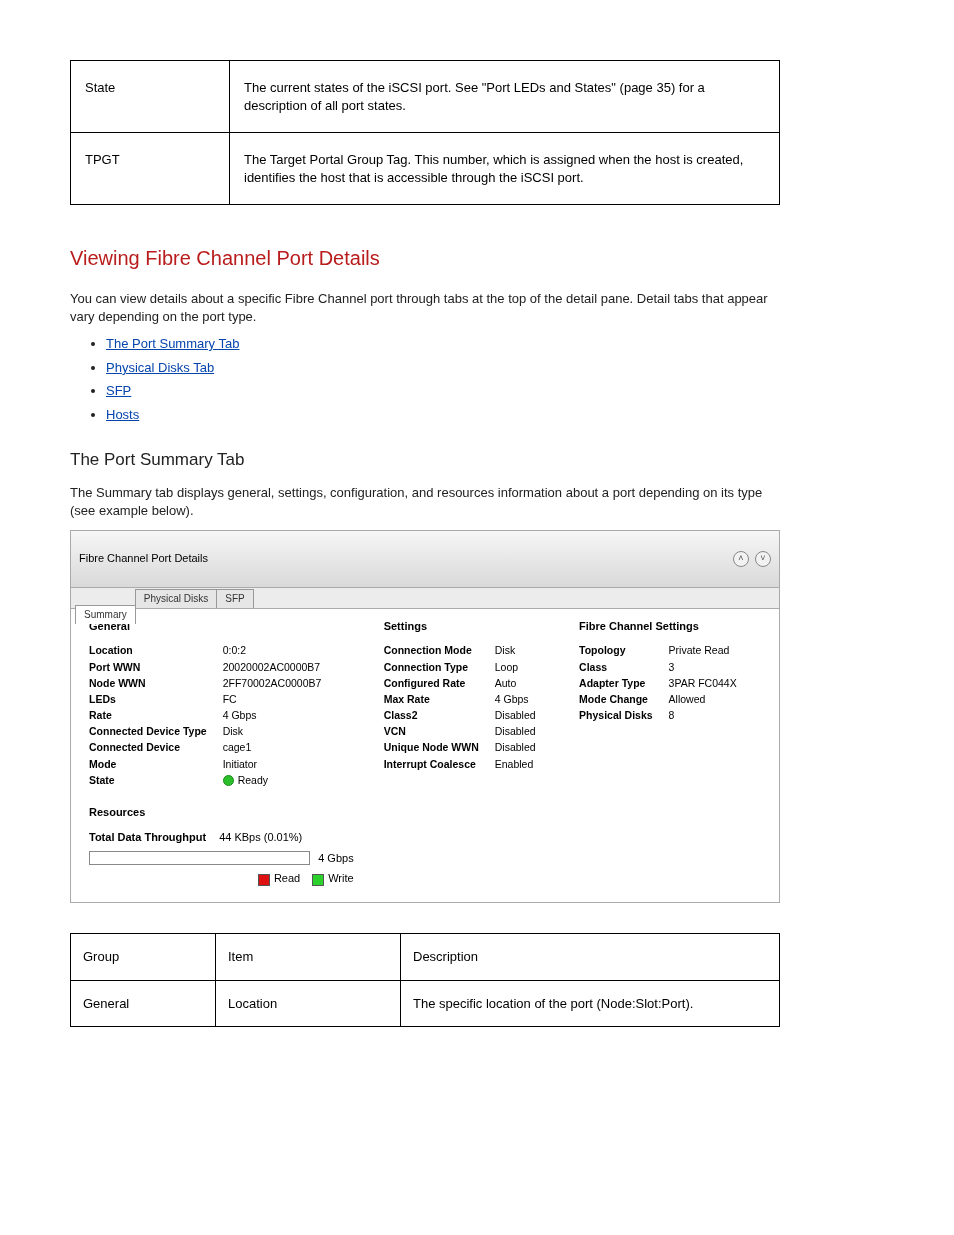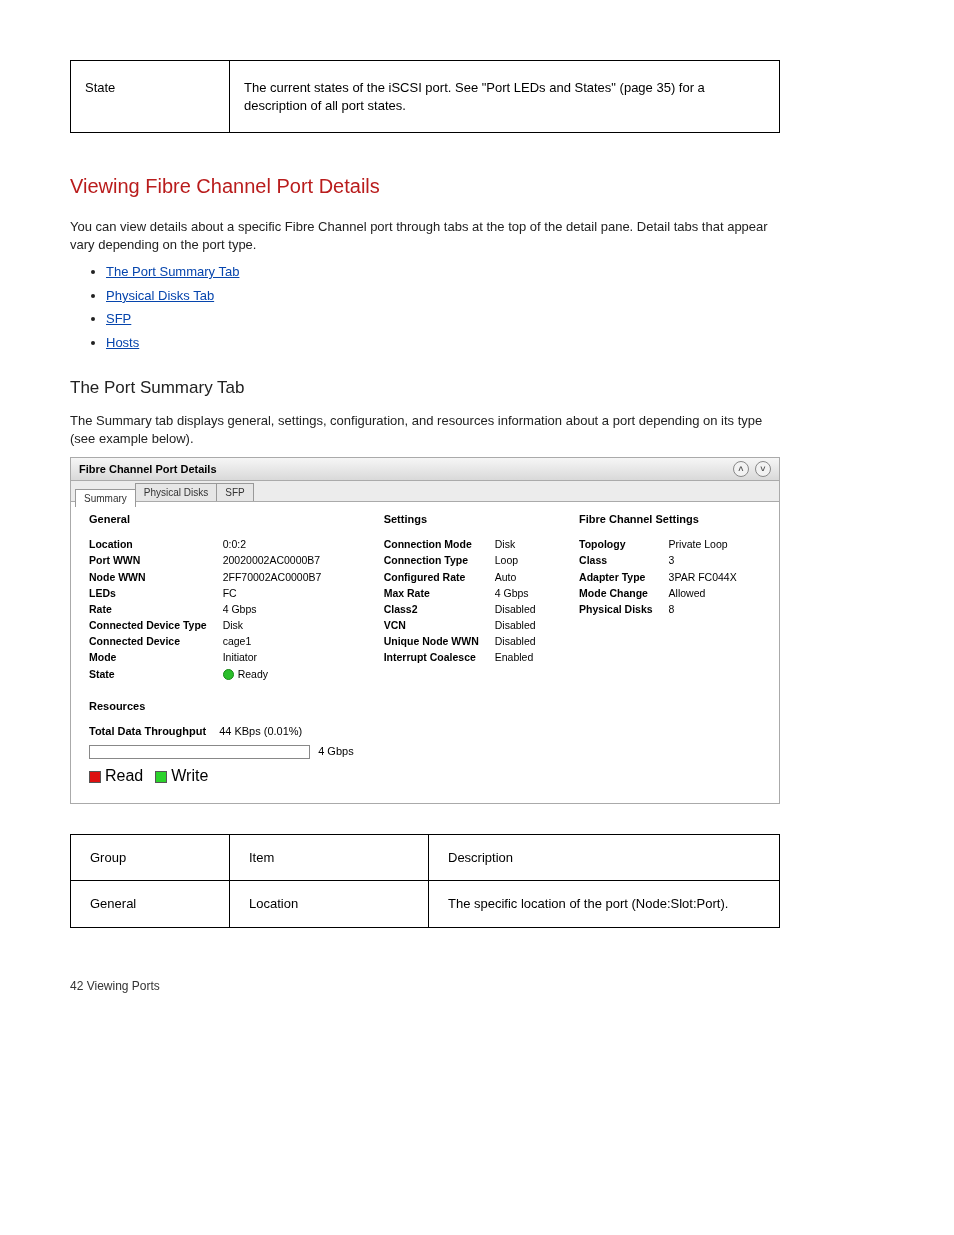--- a/index.html
+++ b/index.html
@@ -9,63 +9,67 @@
 .toc-table td:first-child{width:130px}
 h2{font-family:Arial,Helvetica,sans-serif;font-weight:400;font-size:20px;margin:30px 0 18px 0;color:#b91c1c}
 h3{font-family:Arial,Helvetica,sans-serif;font-weight:400;font-size:17px;margin:26px 0 12px 0;color:#222}
 .para{font-family:Arial,Helvetica,sans-serif;font-size:13px;color:#222;margin:0 0 10px 0}
 .bullets{margin:0 0 18px 0;padding-left:36px}
 .bullets li{font-size:13px;margin:6px 0;color:#222}
 .bullets a{color:#0645ad;text-decoration:underline}
 
 
 .shot{border:1px solid #aaa;border-top:none;margin:6px 0 30px 0;font-family:Tahoma,Arial,sans-serif;font-size:11px;color:#000;background:#fff}
-.shot-title{background:linear-gradient(#f6f6f6,#d9d9d9);border-top:1px solid #aaa;border-bottom:1px solid #aaa;height:22px;display:flex;align-items:center;justify-content:space-between;padding:0 8px;font-weight:700;font-size:11px}
+.shot-title{background:linear-gradient(#f6f6f6,#d9d9d9);border-top:1px solid #aaa;border-bottom:1px solid #aaa;height:22px;display:flex;align-items:center;justify-content:space-between;padding:17px 8px;font-weight:400;font-size:11px}
 .titlebar-icons{display:flex;gap:6px}
 .circle-btn{width:14px;height:14px;border:1px solid #888;border-radius:50%;display:flex;align-items:center;justify-content:center;font-size:9px;color:#555;background:#f2f2f2}
 .tabs{display:flex;align-items:flex-end;height:20px;background:#ececec;border-bottom:1px solid #aaa;padding-left:4px;gap:0}
 .tab{border:1px solid #999;border-bottom:none;background:#e6e6e6;padding:2px 8px;font-size:10px;margin-right:-1px;color:#333}
-.tab.active{background:#fff;position:relative;top:6px}
+.tab.active{background:#fff;position:relative;top:16px}
 .shot-body{padding:10px 18px 16px 18px}
 .cols{display:flex;align-items:flex-start;gap:30px}
 .col{min-width:0}
 .col-general{flex:1.6}
 .col-settings{flex:1}
 .col-fc{flex:1.1}
 .sec-head{font-weight:700;font-size:11px;margin:0 0 10px 0}
 .kv{display:grid;grid-template-columns:auto 1fr;column-gap:16px;row-gap:2px;font-size:10.5px}
 .kv .k{font-weight:700;white-space:nowrap}
 .kv .v{white-space:nowrap}
 .state-dot{display:inline-block;width:9px;height:9px;border-radius:50%;background:#2bbf2b;border:1px solid #178a17;margin-right:4px;vertical-align:middle}
 .resources{margin-top:18px}
 .res-row{display:flex;align-items:center;gap:13px;margin:6px 0}
 .progress-wrap{display:flex;align-items:center;gap:8px;margin:4px 0}
 .progress{flex:1;height:12px;border:1px solid #888;background:#fff}
-.legend{display:flex;gap:12px;justify-content:flex-start;margin-top:6px;font-size:16px}
+.legend{display:flex;gap:12px;justify-content:flex-end;margin-top:6px;font-size:11px}
 .legend .sw{display:inline-block;width:10px;height:10px;margin-right:4px;vertical-align:middle;border:1px solid #555}
 .sw.read{background:#d11}
 .sw.write{background:#2bd22b}
 
 .specs{width:100%;border-collapse:collapse;margin-top:4px}
-.specs td,.specs th{border:1px solid #000;padding:14px 19px;font-size:13px;text-align:left;vertical-align:top}
+.specs td,.specs th{border:1px solid #000;padding:14px 12px;font-size:13px;text-align:left;vertical-align:top}
 .specs th{font-weight:400}
 .specs td:nth-child(1),.specs th:nth-child(1){width:120px}
 .specs td:nth-child(2),.specs th:nth-child(2){width:160px}
 
 .footer{display:flex;justify-content:space-between;margin-top:50px;font-size:12px;color:#333}
 </style>
 </head>
 <body>
 <div class="page">
 
 <table class="toc-table">
   <tbody>
         <tr>
     <td>State</td>
     <td>The current states of the iSCSI port. See "Port LEDs and States" (page 35) for a description of all port states.</td>
+  </tr>
+  <tr>
+    <td>TPGT</td>
+    <td>The Target Portal Group Tag. This number, which is assigned when the host is created, identifies the host that is accessible through the iSCSI port.</td>
   </tr>
 </tbody>
     </table>
 
 <h2>Viewing Fibre Channel Port Details</h2>
 <p class="para">You can view details about a specific Fibre Channel port through tabs at the top of the detail pane. Detail tabs that appear vary depending on the port type.</p>
 <ul class="bullets">
   <li><a>The Port Summary Tab</a></li>
   <li><a>Physical Disks Tab</a></li>
   <li><a>SFP</a></li>
@@ -149,21 +153,21 @@
               <div class="v">Disabled</div>
           <div class="k">Interrupt Coalesce</div>
               <div class="v">Enabled</div>
         </div>
       </div>
 
       <div class="col col-fc">
         <div class="sec-head">Fibre Channel Settings</div>
         <div class="kv">
           <div class="k">Topology</div>
-              <div class="v">Private Loop</div>
+              <div class="v">Private Read</div>
           <div class="k">Class</div>
               <div class="v">3</div>
           <div class="k">Adapter Type</div>
               <div class="v">3PAR FC044X</div>
           <div class="k">Mode Change</div>
               <div class="v">Allowed</div>
           <div class="k">Physical Disks</div>
               <div class="v">8</div>
         </div>
       </div>
@@ -179,18 +183,14 @@
     <th>Description</th>
   </tr>
   <tr>
     <td>General</td>
     <td>Location</td>
     <td>The specific location of the port (Node:Slot:Port).</td>
   </tr>
 </tbody>
     </table>
 
-<div class="footer">
-  <span>42   Viewing Ports</span>
-  <span></span>
-</div>
 
 </div>
 
 </body></html>

